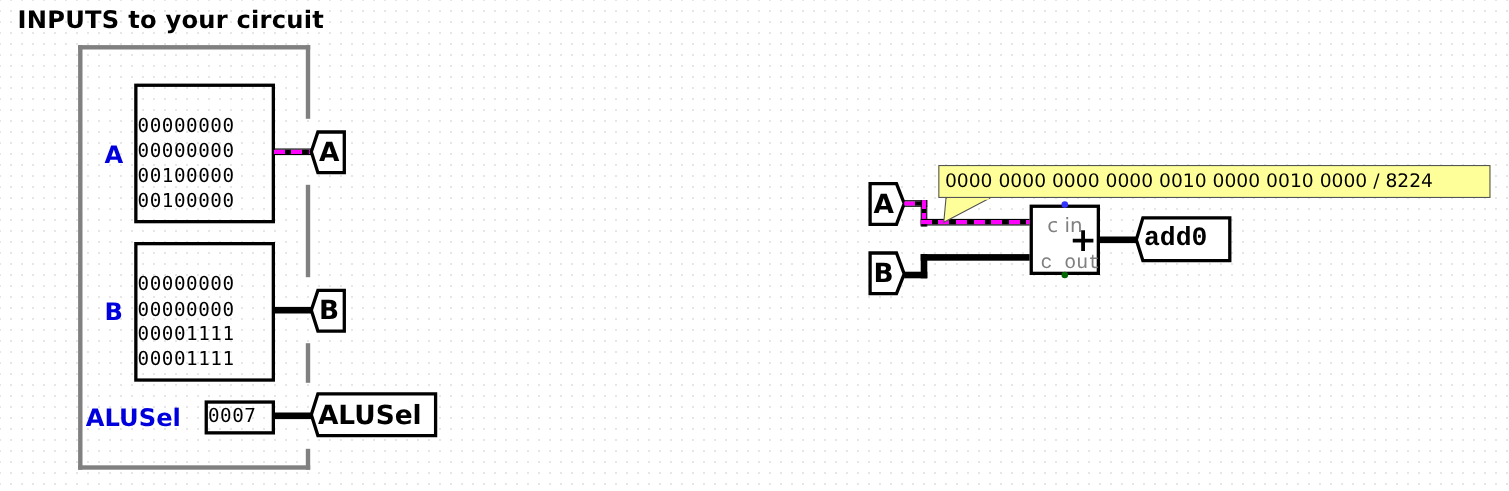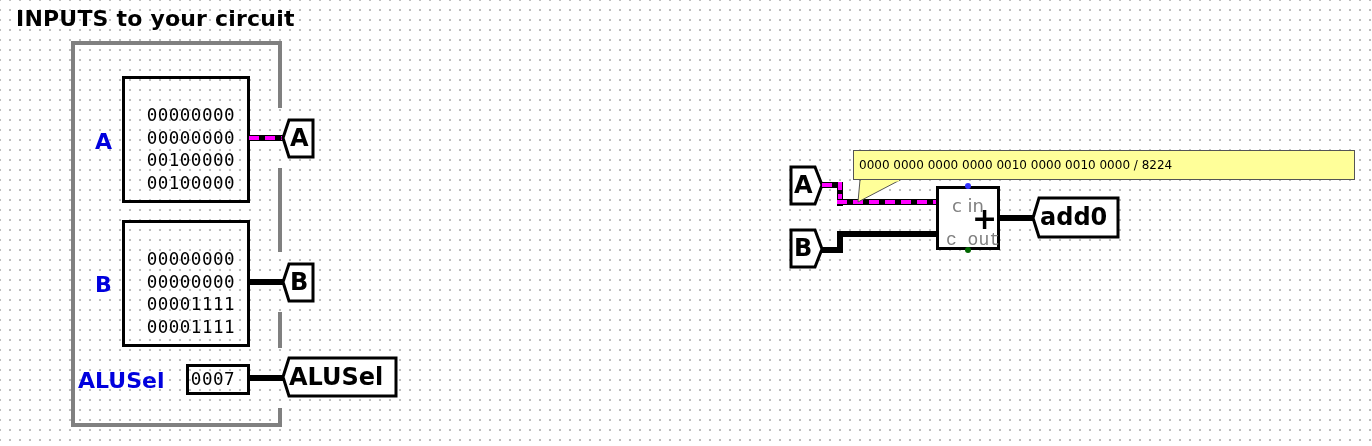--- a/index.html
+++ b/index.html
@@ -13,21 +13,21 @@
   }
   .abs { position: absolute; }
   .title {
     left: 16px; top: 6px; font-size: 22px; font-weight: bold; color: #000;
     letter-spacing: 0.2px; white-space: nowrap;
   }
   .frame-seg { position: absolute; background: #808080; }
   .reg {
     position: absolute; border: 3px solid #000; box-sizing: border-box; background: transparent;
   }
-  .reg-rows { position: absolute; left: 0; right: 12px; bottom: 6px; text-align: right; }
+  .reg-rows { position: absolute; left: 0; right: 0; bottom: 6px; }
   .reg-row {
     font-family: "DejaVu Sans Mono", monospace; font-size: 17.5px; line-height: 22.5px;
     height: 22.5px; letter-spacing: 0.5px; padding-left: 0px; color: #000; white-space: nowrap;
   }
   .pin-label {
     position: absolute; color: #0000dd; font-weight: bold; font-size: 22px; white-space: nowrap;
   }
   .wire { position: absolute; background: #000; }
   .wire-mag {
     position: absolute;
@@ -48,21 +48,21 @@
   .adder {
     position: absolute; left: 936px; top: 186px; width: 64px; height: 64px;
     border: 3px solid #000; box-sizing: border-box; background: #fff;
   }
   .adder-lbl { position: absolute; color: #808080; font-size: 18px; white-space: nowrap; }
   .adder-plus { position: absolute; font-size: 30px; font-weight: bold; color: #000; line-height: 30px; }
   .dot { position: absolute; width: 6px; height: 6px; border-radius: 50%; }
   .tooltip {
     position: absolute; left: 853px; top: 150px; width: 502px; height: 30px;
     background: #ffff99; border: 1px solid #555; box-sizing: border-box;
-    font-size: 12px; line-height: 28px; padding-left: 5px; white-space: nowrap; color: #000;
+    font-size: 17px; line-height: 28px; padding-left: 5px; white-space: nowrap; color: #000;
   }
 </style>
 </head>
 <body>
 
 <div class="abs title">INPUTS to your circuit</div>
 
 <div>
   <div class="frame-seg" style="left:71px; top:41px; width:211px; height:4px;"></div>
   <div class="frame-seg" style="left:71px; top:41px; width:4px; height:386px;"></div>
@@ -144,21 +144,21 @@
 
 <div class="adder">
   <span class="adder-lbl" style="left:13px; top:6px;">c in</span>
   <span class="adder-plus" style="left:33px; top:15px;">+</span>
   <span class="adder-lbl" style="left:7px; top:41px;font-family:Liberation Mono, monospace;">c out</span>
 </div>
 <div class="dot" style="left:965px; top:183px; background:#3333ff;"></div>
 <div class="dot" style="left:965px; top:247px; background:#006600;"></div>
 
 <div class="wire" style="left:998px; top:215px; width:37px; height:6px;"></div>
-<div class="tunnel" style="left:1031px; top:196px; width:89px; height:44px;">
+<div class="tunnel" style="left:1031px; top:196px; width:89px; height:44px;font-family:Liberation Mono, monospace;">
   <svg width="89" height="44">
     <polygon points="2,22 8,2 87,2 87,41 8,41" fill="#fff" stroke="#000" stroke-width="3"></polygon>
   </svg>
   <span class="tunnel-text" style="left:9px;">add0</span>
 </div>
 
 <svg class="abs" style="left:850px; top:176px;" width="60" height="30">
   <polygon points="10,4 50,4 8,26" fill="#ffff99" stroke="#555" stroke-width="1"></polygon>
   <line x1="11" y1="4.5" x2="49" y2="4.5" stroke="#ffff99" stroke-width="2"></line>
 </svg>

